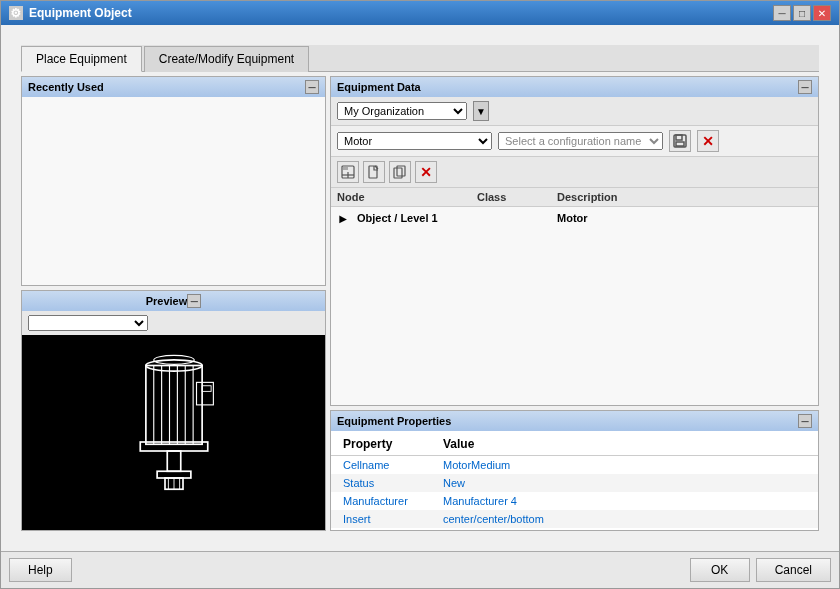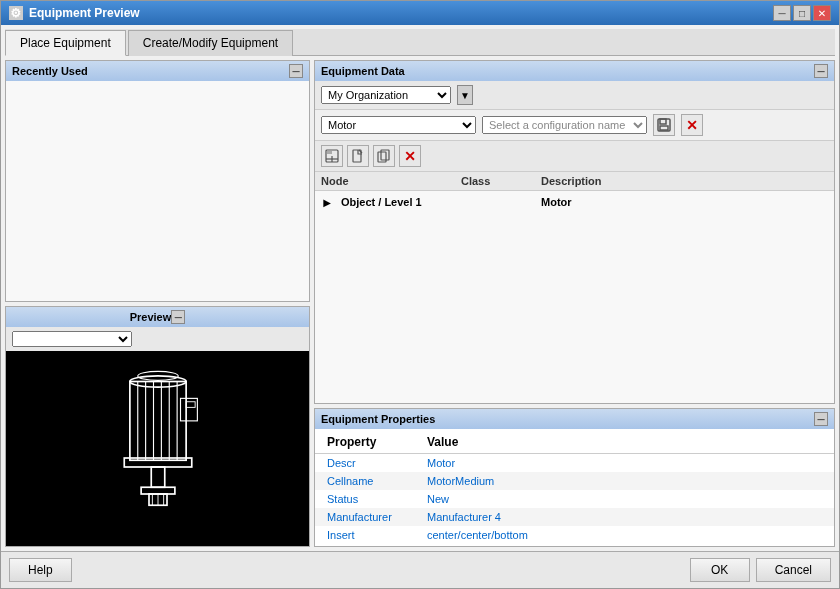--- a/index.html
+++ b/index.html
@@ -58,21 +58,21 @@
       justify-content: center;
       cursor: pointer;
       font-size: 10px;
       color: #333;
     }
     .title-btn.close { background: #e05050; color: white; }
     .content-area {
       flex: 1;
       display: flex;
       flex-direction: column;
-      padding: 4px;
+      padding: 20px;
       gap: 4px;
       overflow: hidden;
     }
     .tabs-row {
       display: flex;
       gap: 0;
       background: #e0e0e0;
       border-bottom: 1px solid #aaa;
       flex-shrink: 0;
     }
@@ -345,21 +345,21 @@
     input[type="radio"] { margin: 0; }
   </style>
 </head>
 <body>
 
 <div class="window">
 
   <div class="title-bar">
     <div class="title-bar-left">
       <div class="title-icon">⚙</div>
-      <span>Equipment Preview</span>
+      <span>Equipment Object</span>
     </div>
     <div class="title-controls">
       <div class="title-btn">─</div>
       <div class="title-btn">□</div>
       <div class="title-btn close">✕</div>
     </div>
   </div>
 
   <div class="content-area">
 
@@ -510,24 +510,20 @@
           </div>
           <div style="padding: 2px 0;">
             <table class="props-table">
               <thead>
                 <tr>
                   <th>Property</th>
                   <th>Value</th>
                 </tr>
               </thead>
               <tbody id="props-tbody">
-              <tr>
-                    <td>Descr</td>
-                    <td>Motor</td>
-                  </tr>
                   <tr>
                     <td>Cellname</td>
                     <td>MotorMedium</td>
                   </tr>
                   <tr>
                     <td>Status</td>
                     <td>New</td>
                   </tr>
                   <tr>
                     <td>Manufacturer</td>

